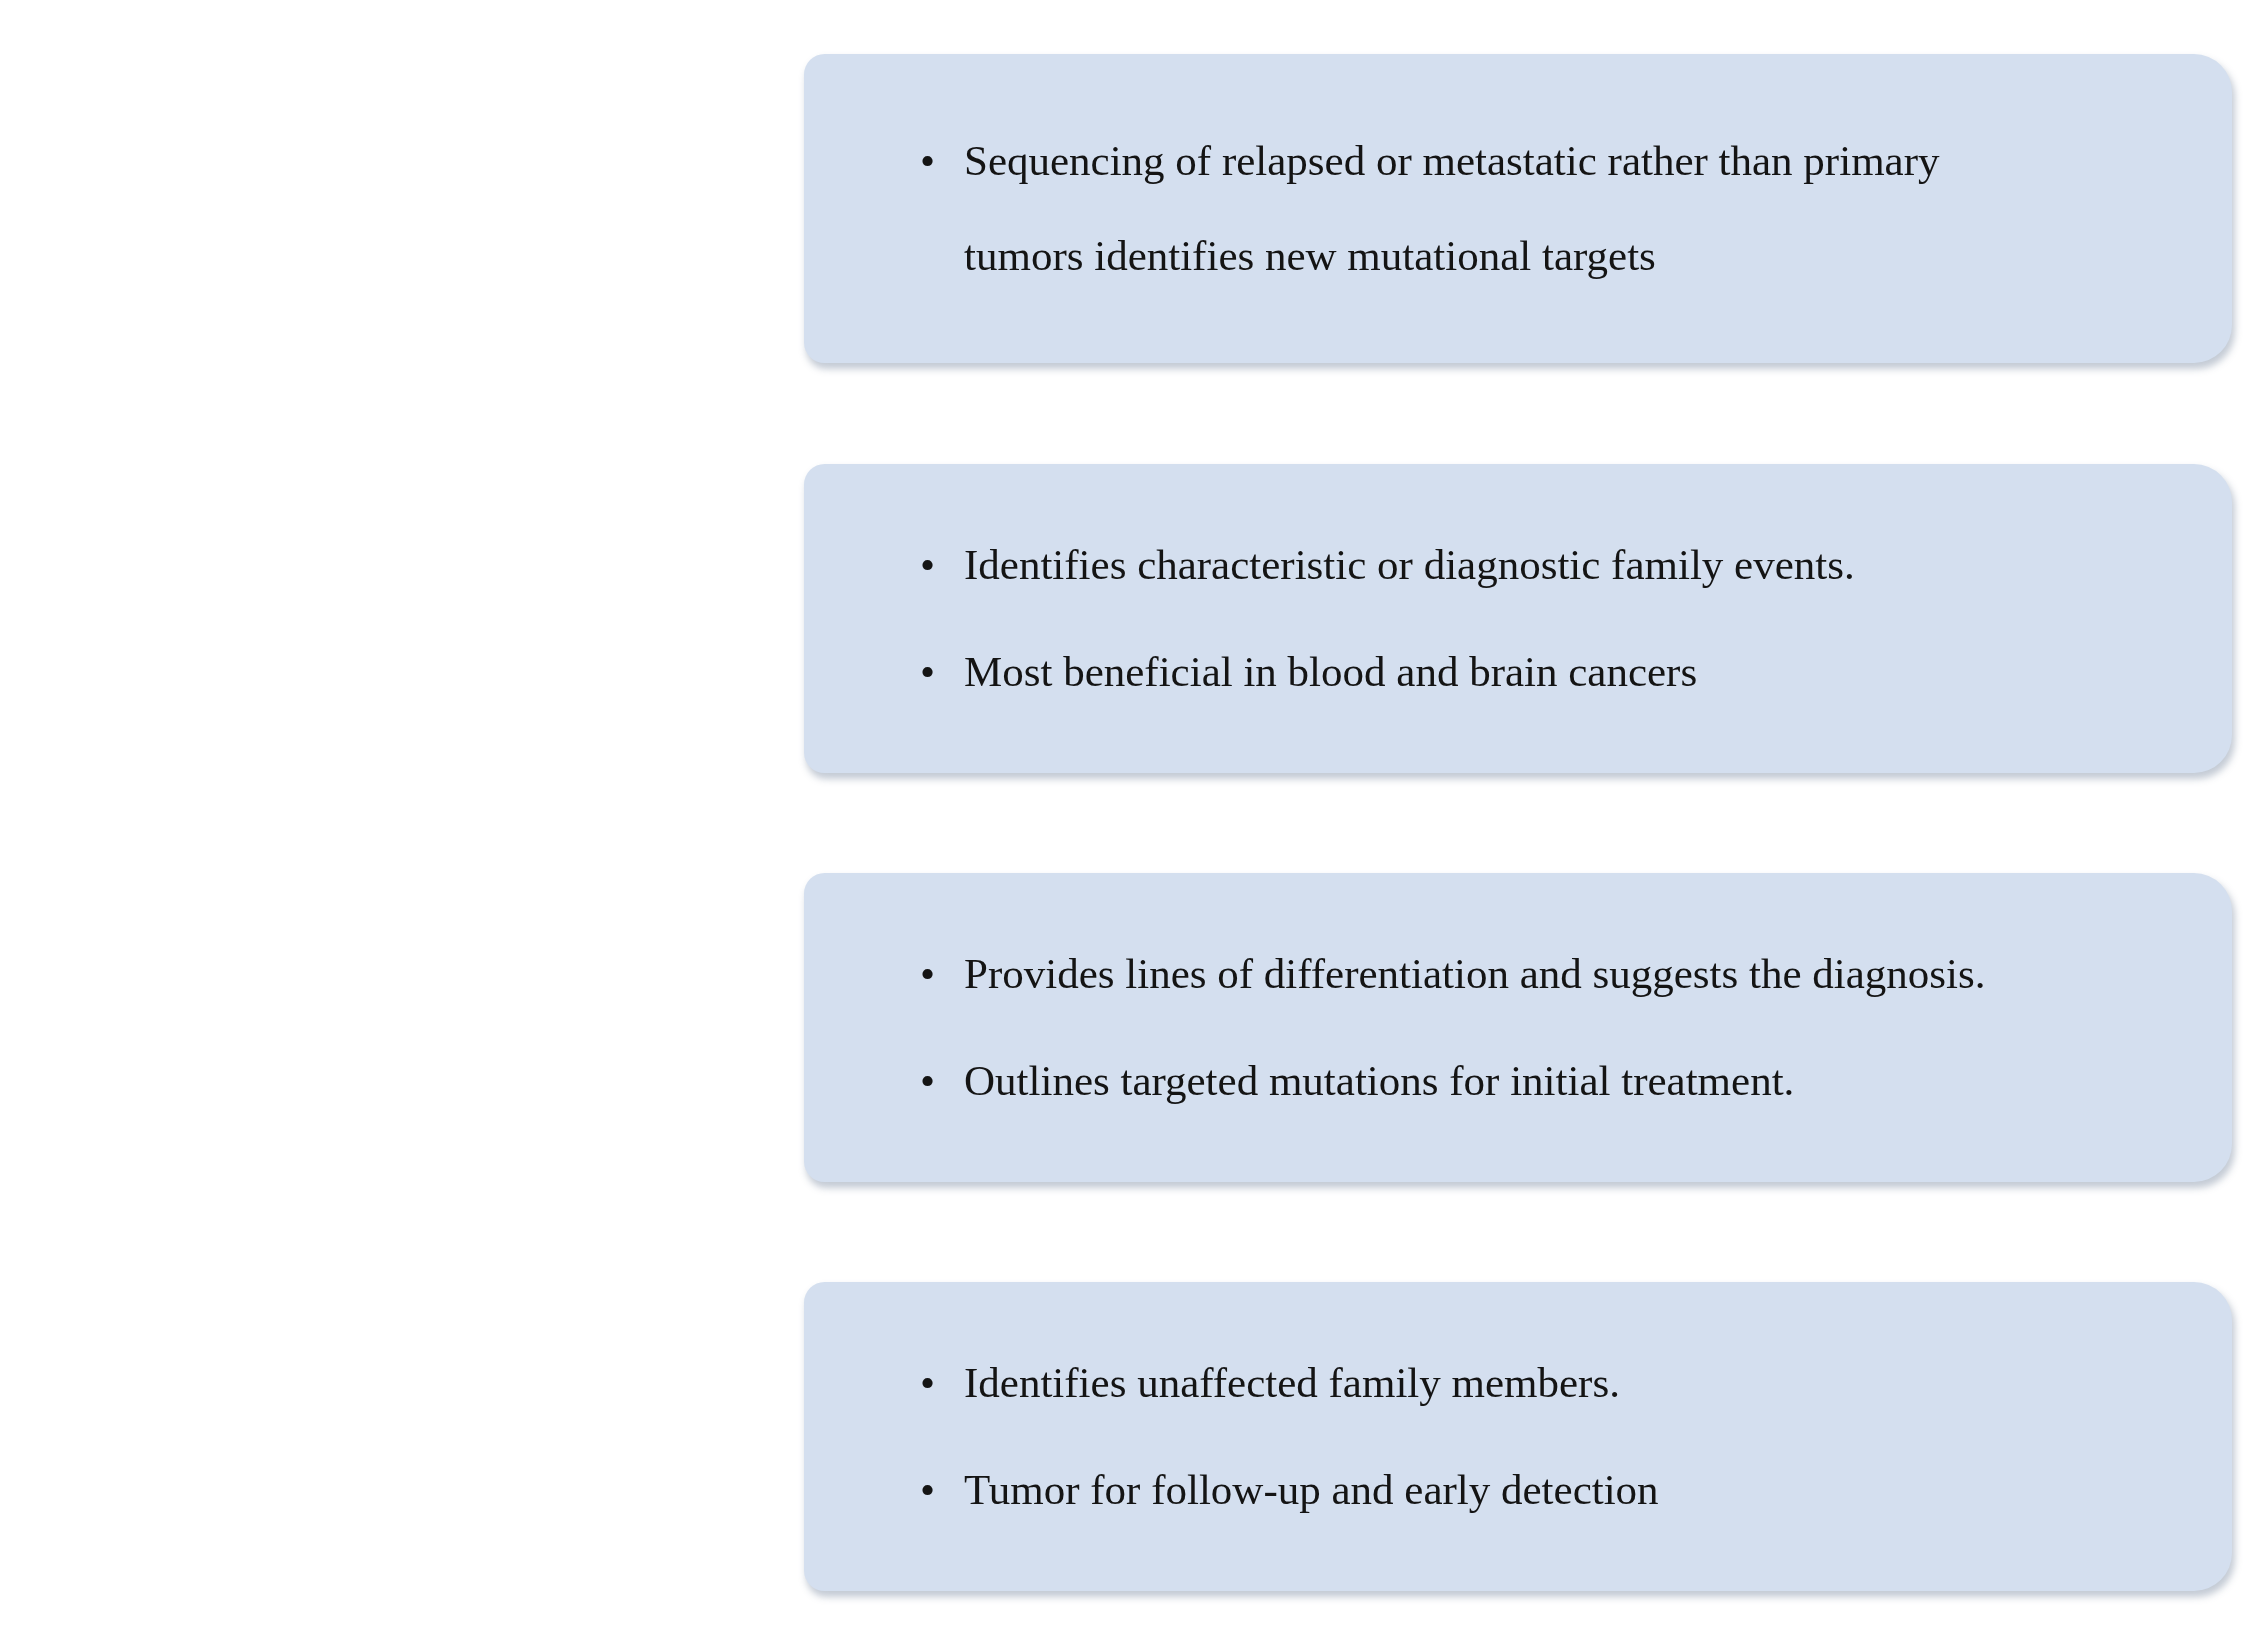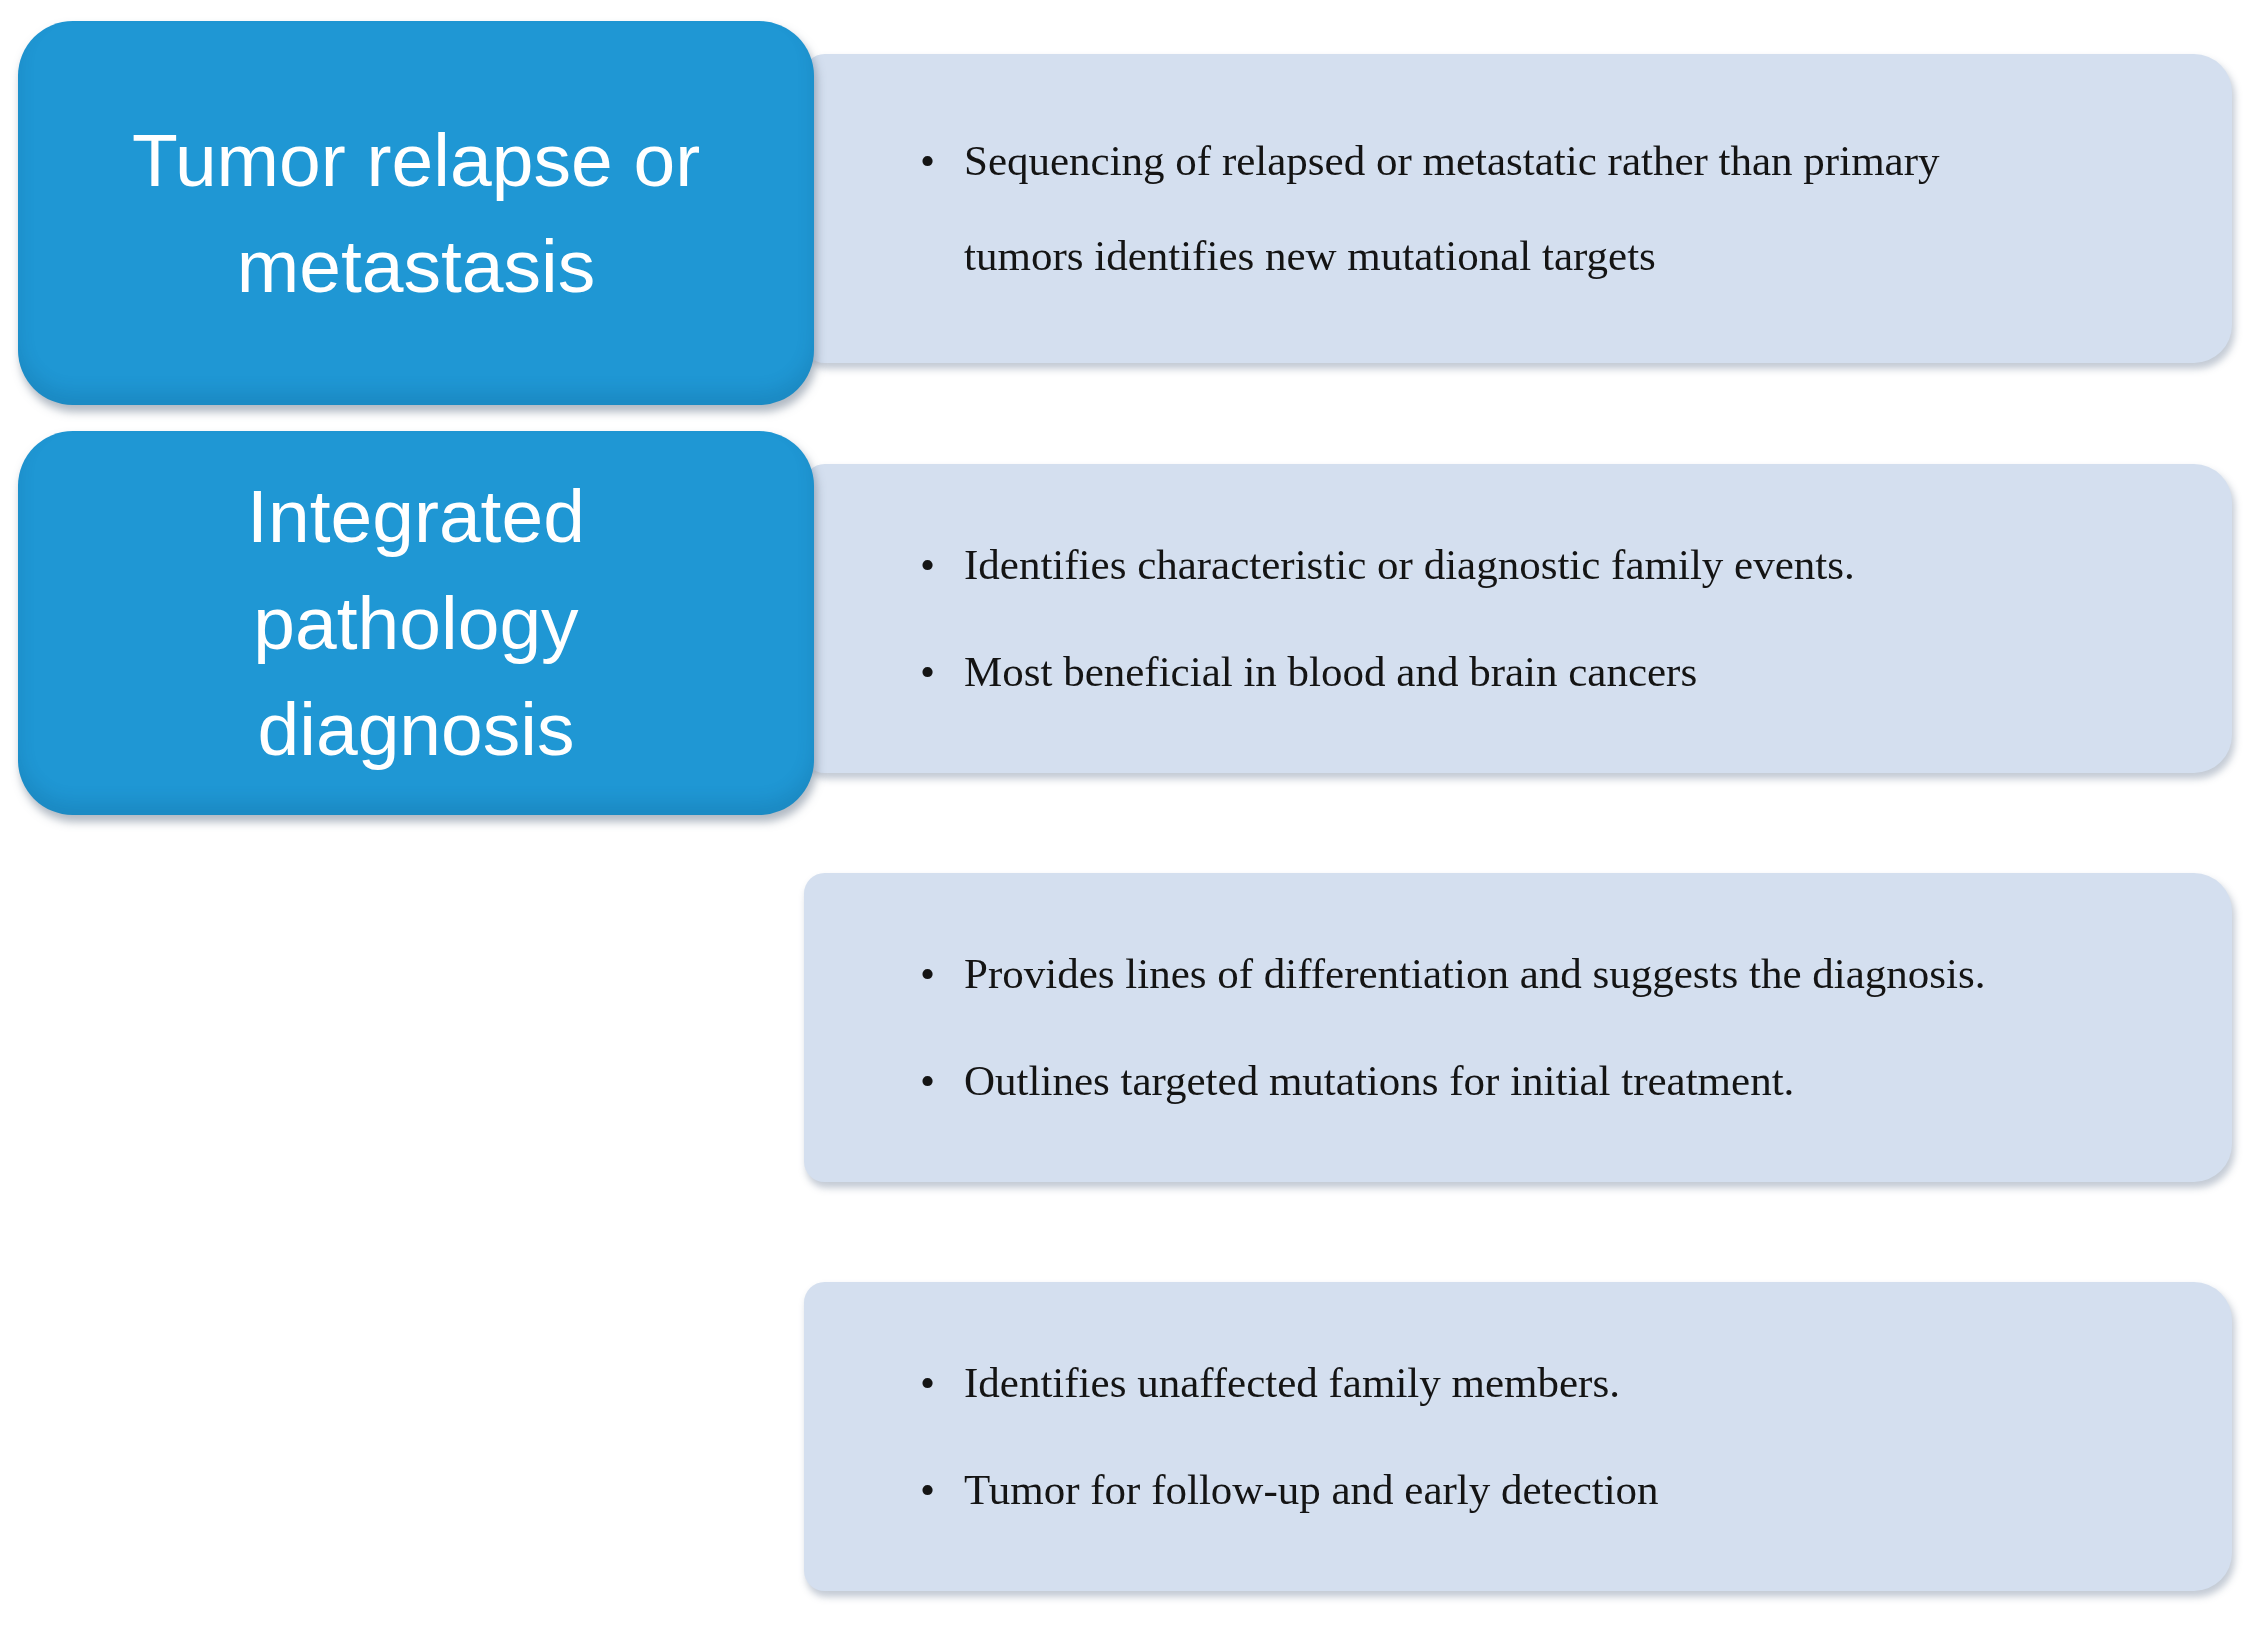--- a/index.html
+++ b/index.html
@@ -87,41 +87,32 @@
 <main class="canvas">
 
   <section class="row r0">
     <div class="panel">
       <div class="bullet">
         <span class="marker">•</span>
         <span class="bullet-text">Sequencing of relapsed or metastatic rather than primary
 tumors identifies new mutational targets</span>
       </div>
     </div>
-    <div class="box">
-      <span class="box-title">Tumor relapse or
-metastasis</span>
-    </div>
   </section>
 
   <section class="row r1">
     <div class="panel">
       <div class="bullet">
         <span class="marker">•</span>
         <span class="bullet-text">Identifies characteristic or diagnostic family events.</span>
       </div>
       <div class="bullet">
         <span class="marker">•</span>
         <span class="bullet-text">Most beneficial in blood and brain cancers</span>
       </div>
-    </div>
-    <div class="box">
-      <span class="box-title">Integrated
-pathology
-diagnosis</span>
     </div>
   </section>
 
   <section class="row r2">
     <div class="panel">
       <div class="bullet">
         <span class="marker">•</span>
         <span class="bullet-text">Provides lines of differentiation and suggests the diagnosis.</span>
       </div>
       <div class="bullet">

